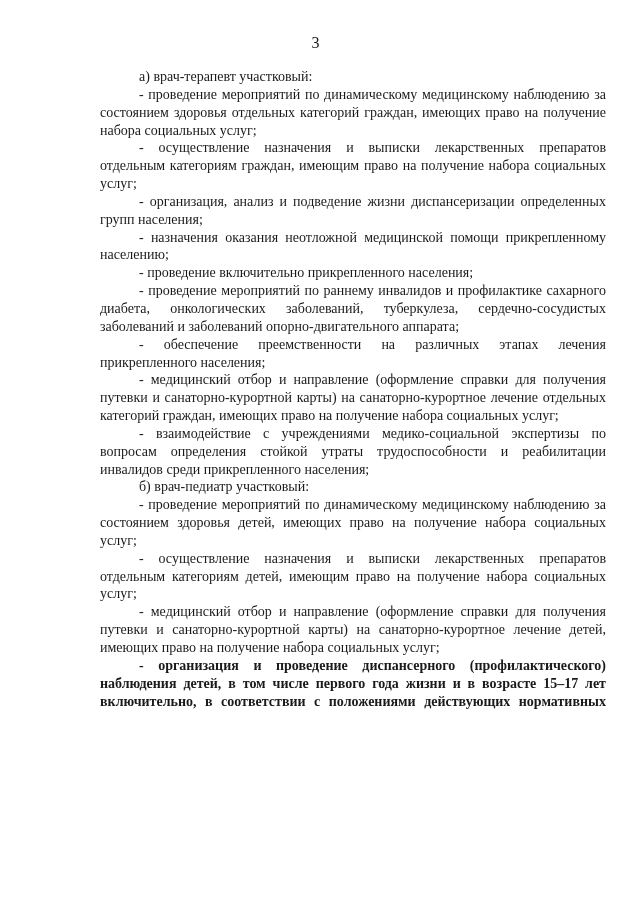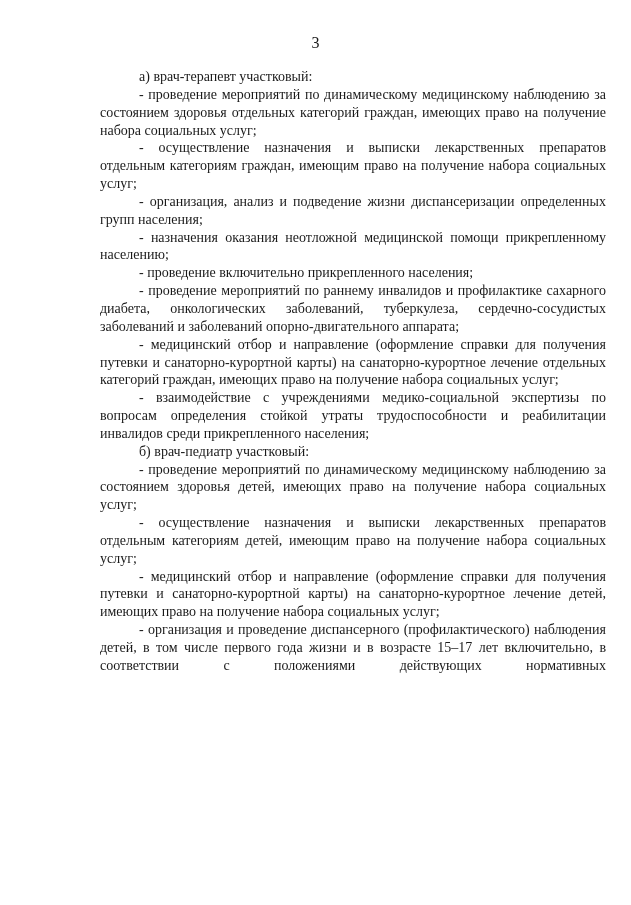--- a/index.html
+++ b/index.html
@@ -13,36 +13,37 @@
   }
   .body-text {
     position: absolute; left: 100px; top: 68px; width: 506px;
     font-family: "Liberation Serif", "DejaVu Serif", serif;
     font-size: 14px; line-height: 17.85px; color: #1a1a1a;
   }
   .para {
     margin: 0; text-align: justify; text-indent: 39px;
     text-align-last: left;
   }
-  .para.full-last { text-align-last: justify; }
+  .para.full-last { text-align-last: justify; font-weight: bold; }
 </style>
 </head>
 <body>
 
 <div class="page">
   <div class="page-number">3</div>
 
   <div class="body-text">
     <p class="para">а) врач-терапевт участковый:</p>
     <p class="para">- проведение мероприятий по динамическому медицинскому наблюдению за состоянием здоровья отдельных категорий граждан, имеющих право на получение набора социальных услуг;</p>
     <p class="para">- осуществление назначения и выписки лекарственных препаратов отдельным категориям граждан, имеющим право на получение набора социальных услуг;</p>
     <p class="para">- организация, анализ и подведение жизни диспансеризации определенных групп населения;</p>
     <p class="para">- назначения оказания неотложной медицинской помощи прикрепленному населению;</p>
     <p class="para">- проведение включительно прикрепленного населения;</p>
     <p class="para">- проведение мероприятий по раннему инвалидов и профилактике сахарного диабета, онкологических заболеваний, туберкулеза, сердечно-сосудистых заболеваний и заболеваний опорно-двигательного аппарата;</p>
+    <p class="para">- обеспечение преемственности на различных этапах лечения прикрепленного населения;</p>
     <p class="para">- медицинский отбор и направление (оформление справки для получения путевки и санаторно-курортной карты) на санаторно-курортное лечение отдельных категорий граждан, имеющих право на получение набора социальных услуг;</p>
     <p class="para">- взаимодействие с учреждениями медико-социальной экспертизы по вопросам определения стойкой утраты трудоспособности и реабилитации инвалидов среди прикрепленного населения;</p>
 
     <p class="para">б) врач-педиатр участковый:</p>
     <p class="para">- проведение мероприятий по динамическому медицинскому наблюдению за состоянием здоровья детей, имеющих право на получение набора социальных услуг;</p>
     <p class="para">- осуществление назначения и выписки лекарственных препаратов отдельным категориям детей, имеющим право на получение набора социальных услуг;</p>
     <p class="para">- медицинский отбор и направление (оформление справки для получения путевки и санаторно-курортной карты) на санаторно-курортное лечение детей, имеющих право на получение набора социальных услуг;</p>
     <p class="para full-last">- организация и проведение диспансерного (профилактического) наблюдения детей, в том числе первого года жизни и в возрасте 15–17 лет включительно, в соответствии с положениями действующих нормативных</p>
   </div>
 </div>

